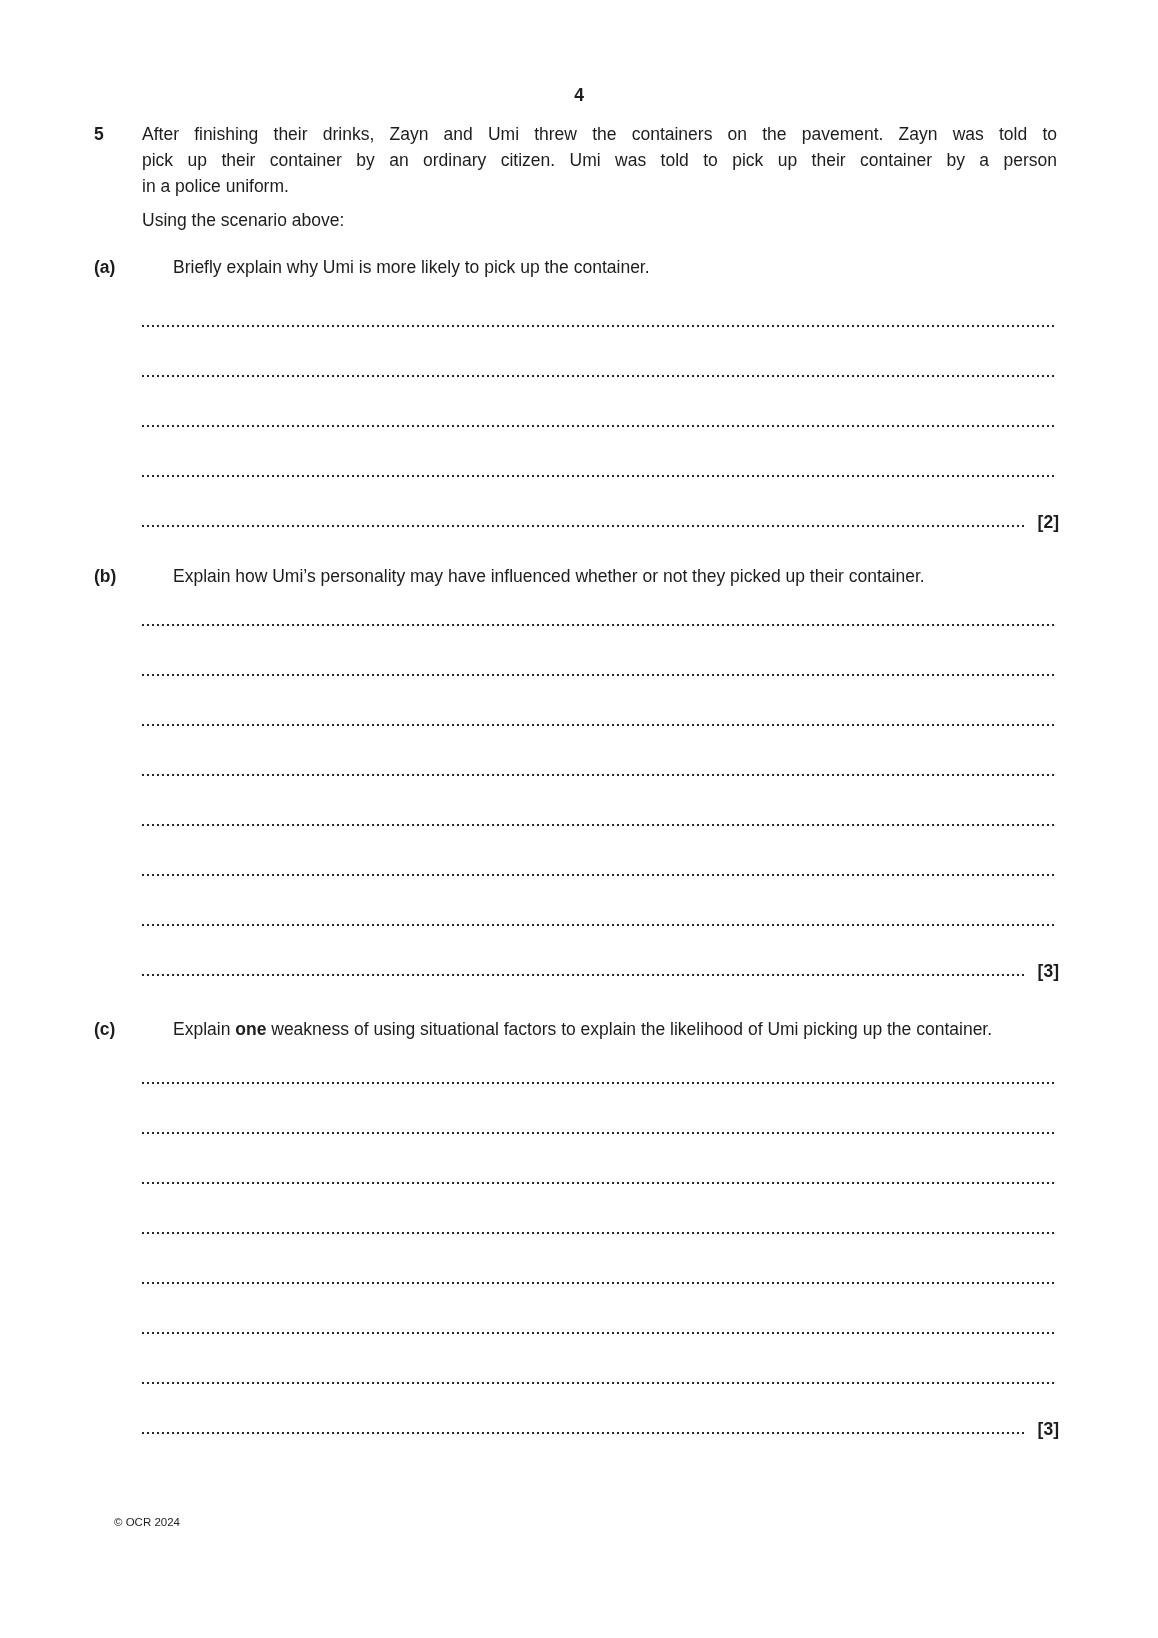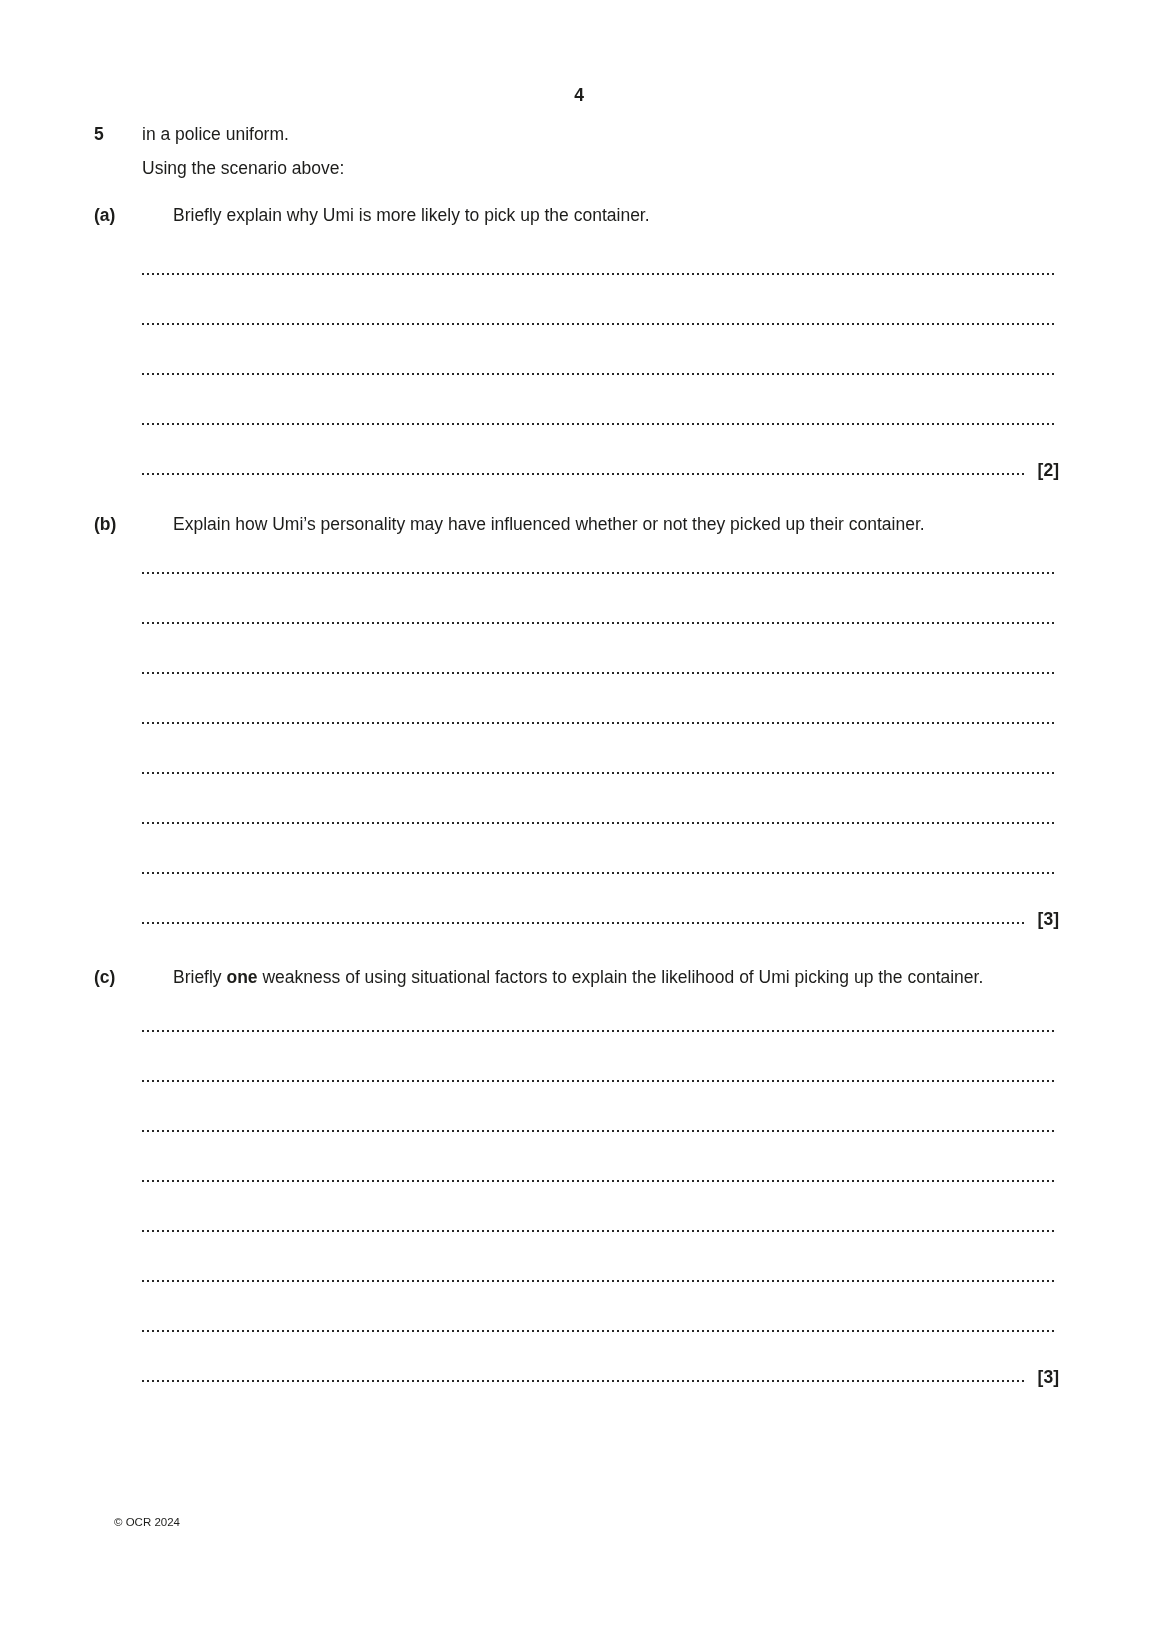--- a/index.html
+++ b/index.html
@@ -98,20 +98,22 @@
 
 <div class="page">
 
   <div class="page-number">4</div>
 
   <div class="content">
 
     <div class="row intro-row">
       <div class="label-col">5</div>
       <div class="body-col">
+        <div class="intro-line">After finishing their drinks, Zayn and Umi threw the containers on the pavement. Zayn was told to</div>
+        <div class="intro-line">pick up their container by an ordinary citizen. Umi was told to pick up their container by a person</div>
         <div class="intro-line last-line">in a police uniform.</div>
       </div>
     </div>
 
     <div class="row note-row">
       <div class="label-col"></div>
       <div class="body-col">Using the scenario above:</div>
     </div>
 
     <div class="part part-a">
@@ -146,21 +148,21 @@
           <div class="ans-line has-marks">
             <span class="marks">[3]</span>
           </div>
         </div>
     </div>
 
     <div class="part part-c">
       <div class="row">
         <div class="label-col">(c)</div>
         <div class="body-col prompt">
-          <span>Briefly </span><span class="bold">one</span><span> weakness of using situational factors to explain the likelihood of Umi picking up the container.</span>
+          <span>Explain </span><span class="bold">one</span><span> weakness of using situational factors to explain the likelihood of Umi picking up the container.</span>
         </div>
       </div>
       <div class="answer-lines">
           <div class="ans-line"></div>
           <div class="ans-line"></div>
           <div class="ans-line"></div>
           <div class="ans-line"></div>
           <div class="ans-line"></div>
           <div class="ans-line"></div>
           <div class="ans-line"></div>

